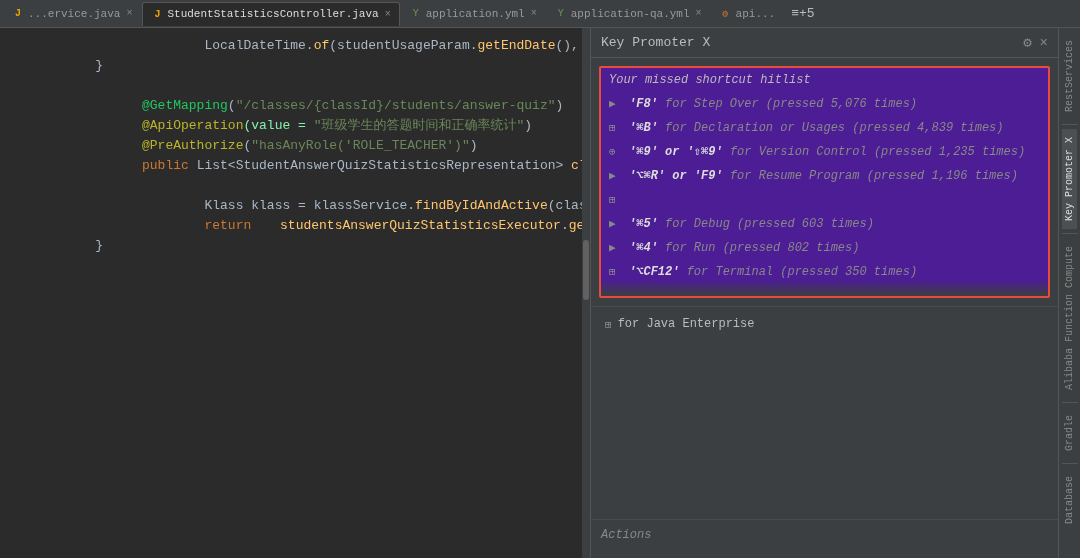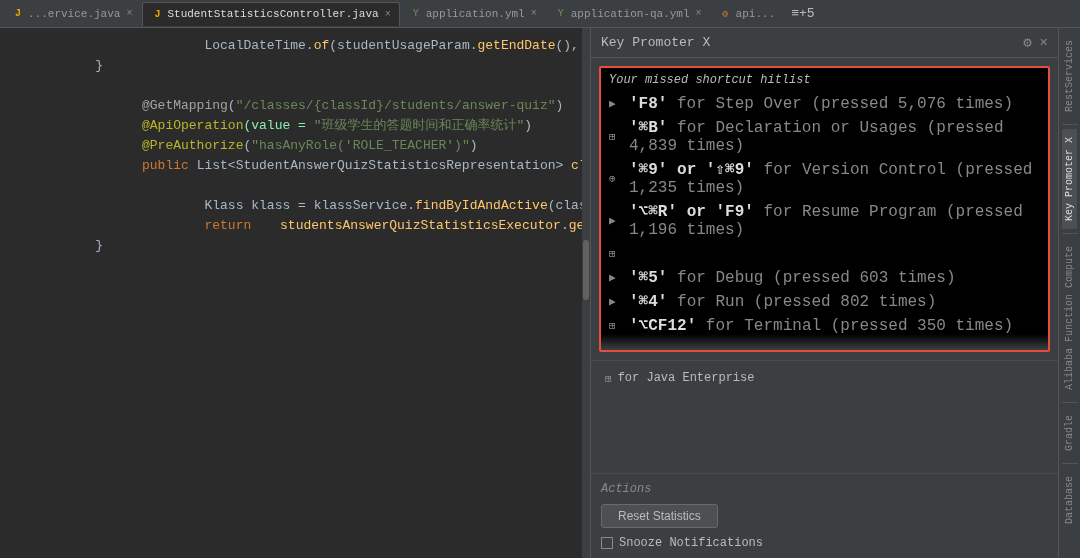--- a/index.html
+++ b/index.html
@@ -176,21 +176,21 @@
       display: flex;
       flex-direction: column;
       overflow: hidden;
     }
 
     
     .hitlist-section {
       border: 2px solid #e74c3c;
       margin: 8px;
       border-radius: 2px;
-      background: #000000;
+      background: #4c1d95;
     }
 
     .hitlist-header {
       font-size: 12px;
       color: #bbb;
       padding: 5px 8px;
       font-style: italic;
     }
 
     .shortcut-item {
@@ -205,22 +205,23 @@
 
     .shortcut-item-icon {
       color: #888;
       font-size: 11px;
       width: 14px;
       flex-shrink: 0;
     }
 
     .shortcut-text {
       flex: 1;
-      font-size: 16px;
-      color: #bbb;
+      font-size: 12px;
+      color: #bbb;
+      font-style: italic;
     }
 
     .shortcut-key {
       color: #ddd;
       font-weight: bold;
     }
 
     .shortcut-count {
       color: #888;
     }
@@ -387,21 +388,21 @@
       </div>
 
       <div class="line">
         <span class="line-num"></span>
         <span class="code-text"></span>
       </div>
 
       <div class="line">
         <span class="line-num"></span>
         <span class="code-text">
-          <span style="color:#a3a3a3;font-family:Liberation Mono, monospace;">@GetMapping</span><span style="color:#a9b7c6;">(</span><span style="color:#6a8759;">"/classes/{classId}/students/answer-quiz"</span><span style="color:#a9b7c6;">)</span>
+          <span style="color:#22c55e;font-family:Liberation Mono, monospace;">@GetMapping</span><span style="color:#a9b7c6;">(</span><span style="color:#6a8759;">"/classes/{classId}/students/answer-quiz"</span><span style="color:#a9b7c6;">)</span>
         </span>
       </div>
 
       <div class="line">
         <span class="line-num"></span>
         <span class="code-text">
           <span style="color:#bbb529;">@ApiOperation</span><span style="color:#86efac;">(value = </span><span style="color:#6a8759;">"班级学生的答题时间和正确率统计"</span><span style="color:#a9b7c6;">)</span>
         </span>
       </div>
 
@@ -527,27 +528,20 @@
 
       <div class="suppress-section">
         <div class="suppress-item">
           <span class="suppress-icon">⊞</span>
           <span>for Java Enterprise</span>
         </div>
       </div>
 
       <div class="actions-section">
         <div class="actions-label">Actions</div>
-        <div>
-          <button class="reset-btn">Reset Statistics</button>
-        </div>
-        <div class="snooze-row">
-          <div class="checkbox"></div>
-          <span>Snooze Notifications</span>
-        </div>
       </div>
 
     </div>
   </div>
 
   <div class="right-toolwindows">
     <div class="tool-label">RestServices</div>
     <div class="tool-separator"></div>
     <div class="tool-label active">Key Promoter X</div>
     <div class="tool-separator"></div>

